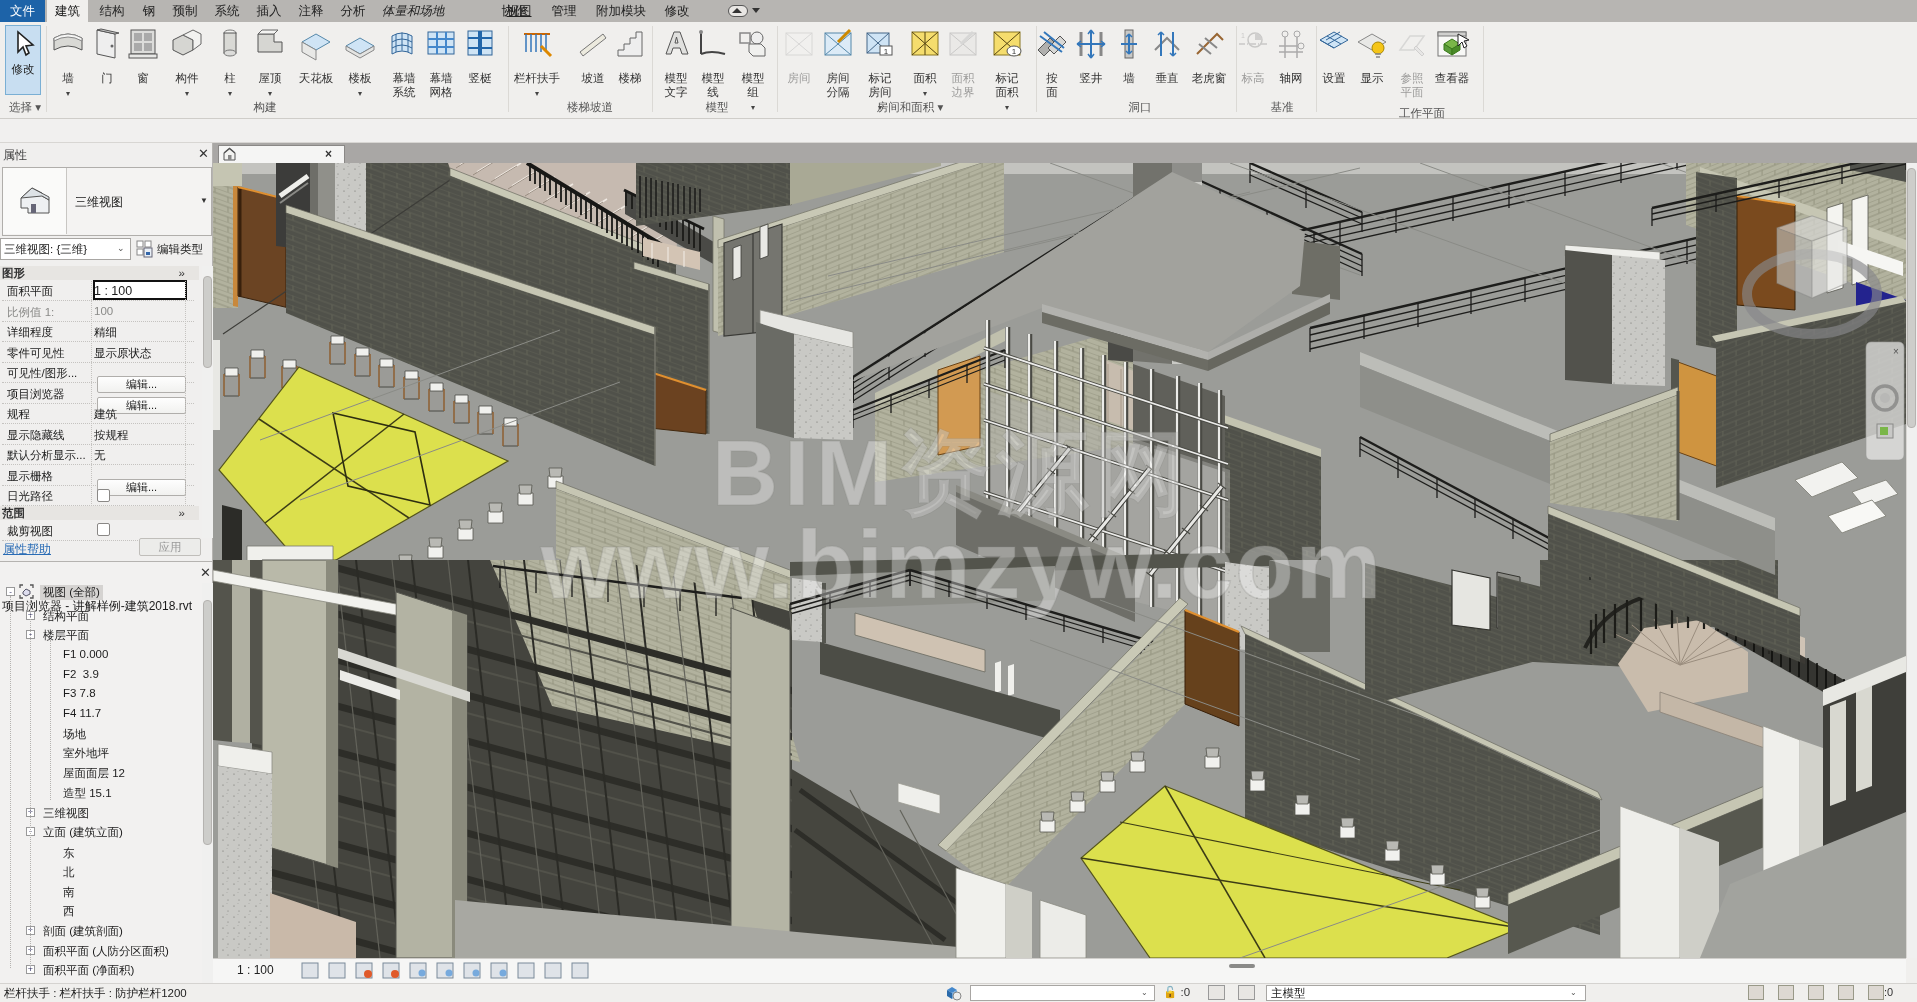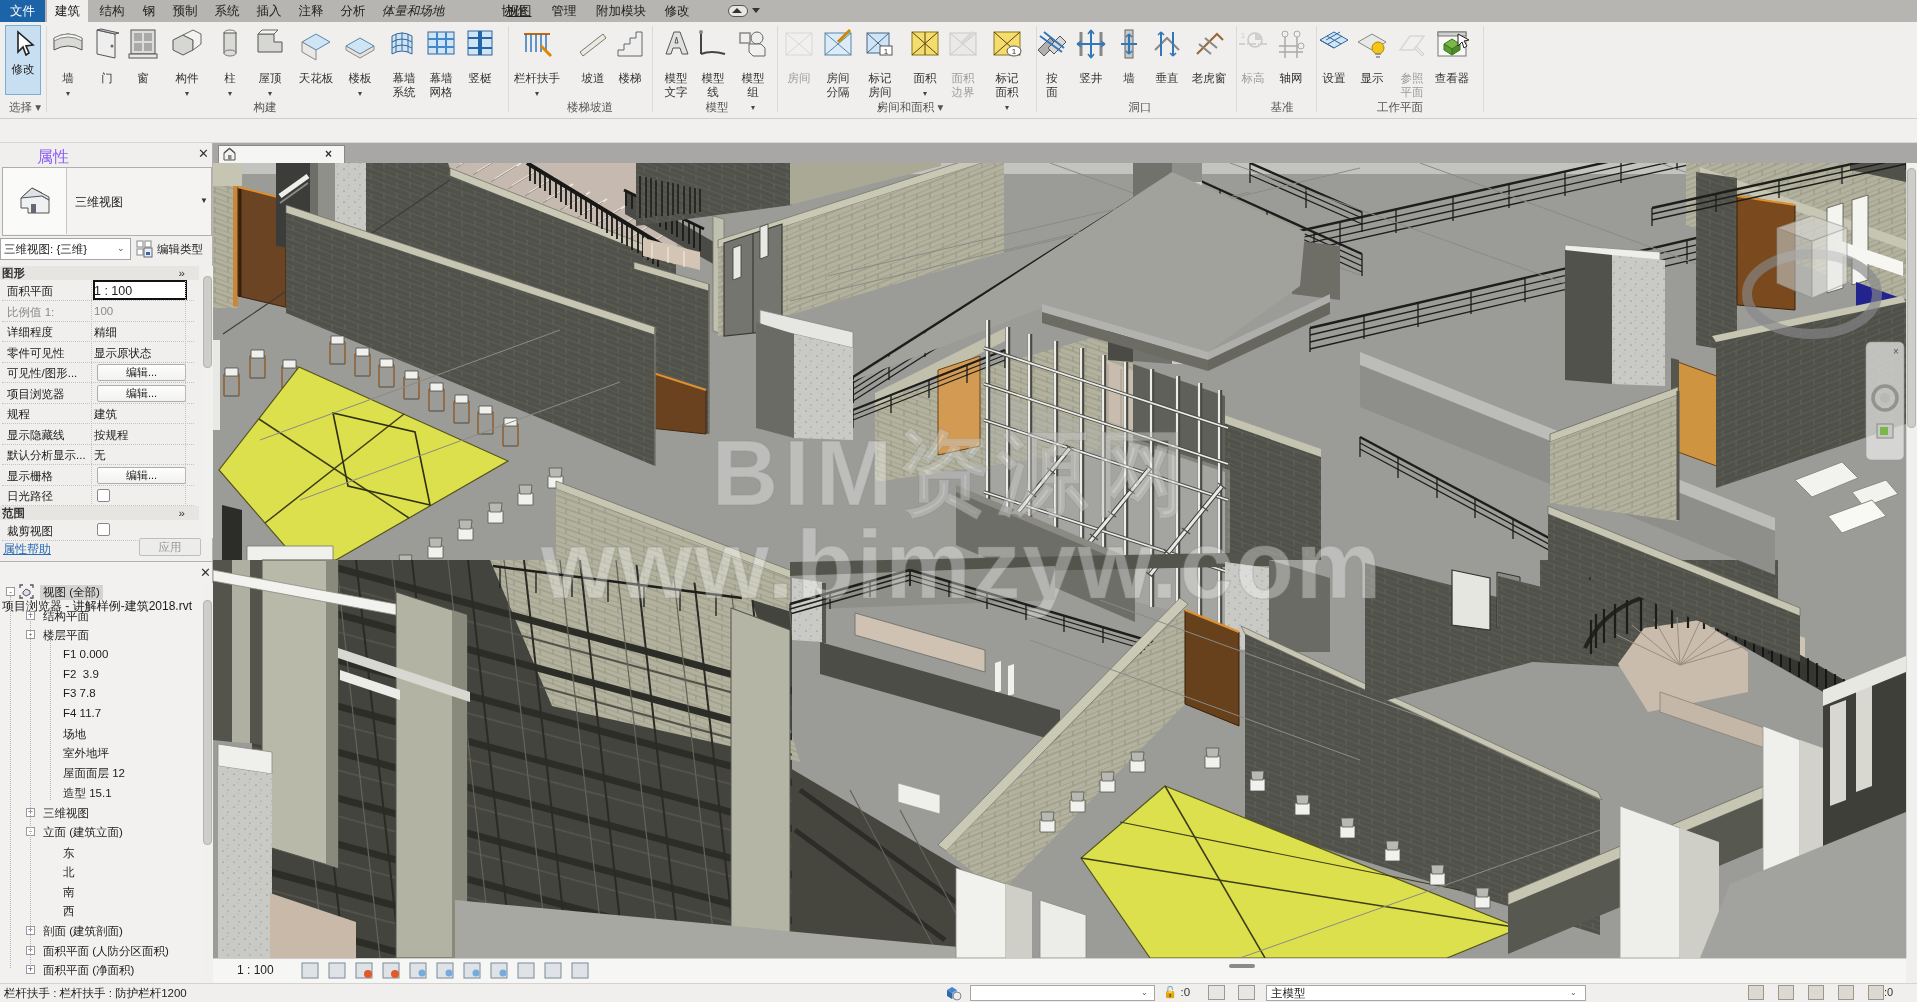--- a/index.html
+++ b/index.html
@@ -4,21 +4,21 @@
 font-family:"Liberation Sans",sans-serif;}
 *{box-sizing:border-box;}
 .abs{position:absolute;}
 .tab{position:absolute;top:0;height:22px;font-size:12.5px;color:#222;text-align:center;line-height:23px;white-space:nowrap;}
 .rlab{position:absolute;top:47px;width:120%;left:-10%;text-align:center;line-height:14px;font-size:11.5px;color:#333;}
 .glab{position:absolute;top:99px;font-size:11.5px;color:#555;text-align:center;}
 .gsep{position:absolute;top:26px;width:1px;height:86px;background:#dbd9d5;}
 .prow{position:absolute;left:2px;width:192px;height:20px;font-size:11.5px;color:#1c1c1c;border-bottom:1px dotted #c5c3c0;}
 .plab{position:absolute;left:5px;top:3px;white-space:nowrap;}
 .pval{position:absolute;left:92px;top:3px;white-space:nowrap;}
-.pbtn{position:absolute;left:95px;top:1px;width:89px;height:17px;background:linear-gradient(#fefefe,#f1f1ef);border:1px solid #b0aeab;border-radius:2px;font-size:11px;text-align:center;line-height:15px;color:#222;}
+.pbtn{position:absolute;left:95px;top:13px;width:89px;height:17px;background:linear-gradient(#fefefe,#f1f1ef);border:1px solid #b0aeab;border-radius:2px;font-size:11px;text-align:center;line-height:15px;color:#222;}
 .psec{position:absolute;left:0;width:199px;height:14px;background:#e7e5e2;font-size:11.5px;font-weight:bold;color:#333;padding-left:2px;line-height:14px;}
 .trow{position:absolute;font-size:11.5px;color:#1c1c1c;white-space:nowrap;}
 .cb{position:absolute;left:95px;top:3px;width:13px;height:13px;background:#fff;border:1px solid #8a8886;border-radius:2px;}
 </style></head><body>
 <div class="abs" style="left:0;top:0;width:1917px;height:22px;background:#b7b5b2;"></div>
 <div class="tab" style="left:0px;width:45px;background:#1d63a8;color:#fff;">文件</div>
 <div class="tab" style="left:47px;width:41px;background:#f0efed;color:#111;">建筑</div>
 <div class="tab" style="left:95px;width:34px;">结构</div>
 <div class="tab" style="left:137px;width:24px;">钢</div>
 <div class="tab" style="left:168px;width:34px;">预制</div>
@@ -312,33 +312,33 @@
 <div class="abs gsep" style="left:1036px;"></div>
 <div class="abs gsep" style="left:1236px;"></div>
 <div class="abs gsep" style="left:1316px;"></div>
 <div class="abs gsep" style="left:1483px;"></div>
 <div class="abs glab" style="left:220px;width:90px;top:100px;">构建</div>
 <div class="abs glab" style="left:545px;width:90px;top:100px;">楼梯坡道</div>
 <div class="abs glab" style="left:682px;width:70px;top:100px;">模型</div>
 <div class="abs glab" style="left:855px;width:110px;top:100px;">房间和面积 ▾</div>
 <div class="abs glab" style="left:1100px;width:80px;top:100px;">洞口</div>
 <div class="abs glab" style="left:1242px;width:80px;top:100px;">基准</div>
-<div class="abs glab" style="left:1355px;width:90px;top:100px;">工作平面</div>
+<div class="abs glab" style="left:1355px;width:90px;top:106px;text-align:right;">工作平面</div>
 <div class="abs" style="left:0;top:119px;width:1917px;height:24px;background:#f1f0ef;border-bottom:1px solid #d8d6d3;"></div>
 <div class="abs" style="left:213px;top:143px;width:1704px;height:20px;background:#a9a7a5;"></div>
 <div class="abs" style="left:218px;top:145px;width:127px;height:18px;background:#f5f5f4;border:1px solid #8a8886;border-bottom:none;"></div>
 <svg class="abs" style="left:222px;top:147px;" width="15" height="14" viewBox="0 0 15 14">
     <path d="M2 6 L7.5 1.5 L13 6 L13 13 L2 13 Z" fill="#f2f2f0" stroke="#555"></path>
     <path d="M2 6 L7.5 1.5 L13 6" fill="none" stroke="#555" stroke-width="1.5"></path>
     <rect x="6" y="8" width="3.5" height="5" fill="#888"></rect>
   </svg>
 <div class="abs" style="left:243px;top:162px;font-size:14px;color:#222;">{三维}</div>
 <div class="abs" style="left:325px;top:147px;font-size:12px;color:#333;font-weight:bold;">×</div>
 <div class="abs" style="left:0;top:143px;width:213px;height:418px;background:#f0efee;border-right:1px solid #b5b3b0;"></div>
-<div class="abs" style="left:3px;top:147px;font-size:16px;color:#8b5cf6;margin-left:34px;">属性</div>
+<div class="abs" style="left:3px;top:147px;font-size:12px;color:#404040;">属性</div>
 <div class="abs" style="left:198px;top:146px;font-size:13px;color:#333;">✕</div>
 <div class="abs" style="left:2px;top:167px;width:210px;height:69px;background:#f4f3f2;border:1px solid #b0aeab;"></div>
 <div class="abs" style="left:3px;top:168px;width:64px;height:66px;background:#fafaf9;border-right:1px solid #c8c6c3;"></div>
 <svg class="abs" style="left:18px;top:184px;" width="34" height="32" viewBox="0 0 34 32">
     <path d="M3 14 L14 4 L24 9 L24 12 L31 16 L31 29 L10 29 L10 24 L3 24 Z" fill="#eef0f2" stroke="#555"></path>
     <path d="M3 14 L14 4 L31 13 L31 16 L24 12 Z" fill="#dde2e6" stroke="#555"></path>
     <rect x="13" y="20" width="5" height="9" fill="#667"></rect>
   </svg>
 <div class="abs" style="left:75px;top:194px;font-size:12px;color:#1a1a1a;">三维视图</div>
 <div class="abs" style="left:200px;top:196px;font-size:8px;color:#333;">▼</div>

